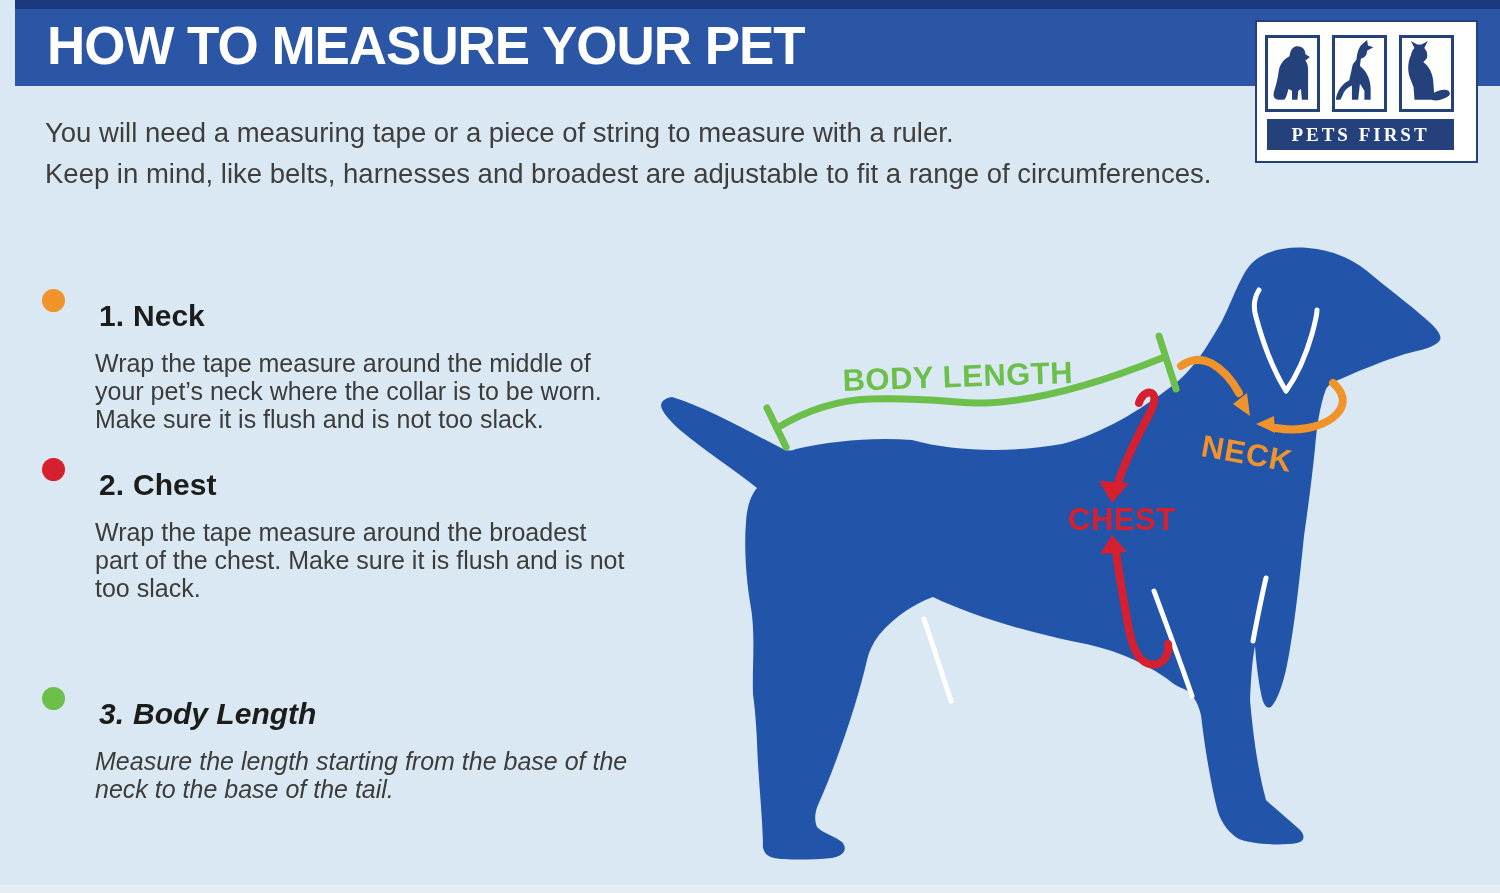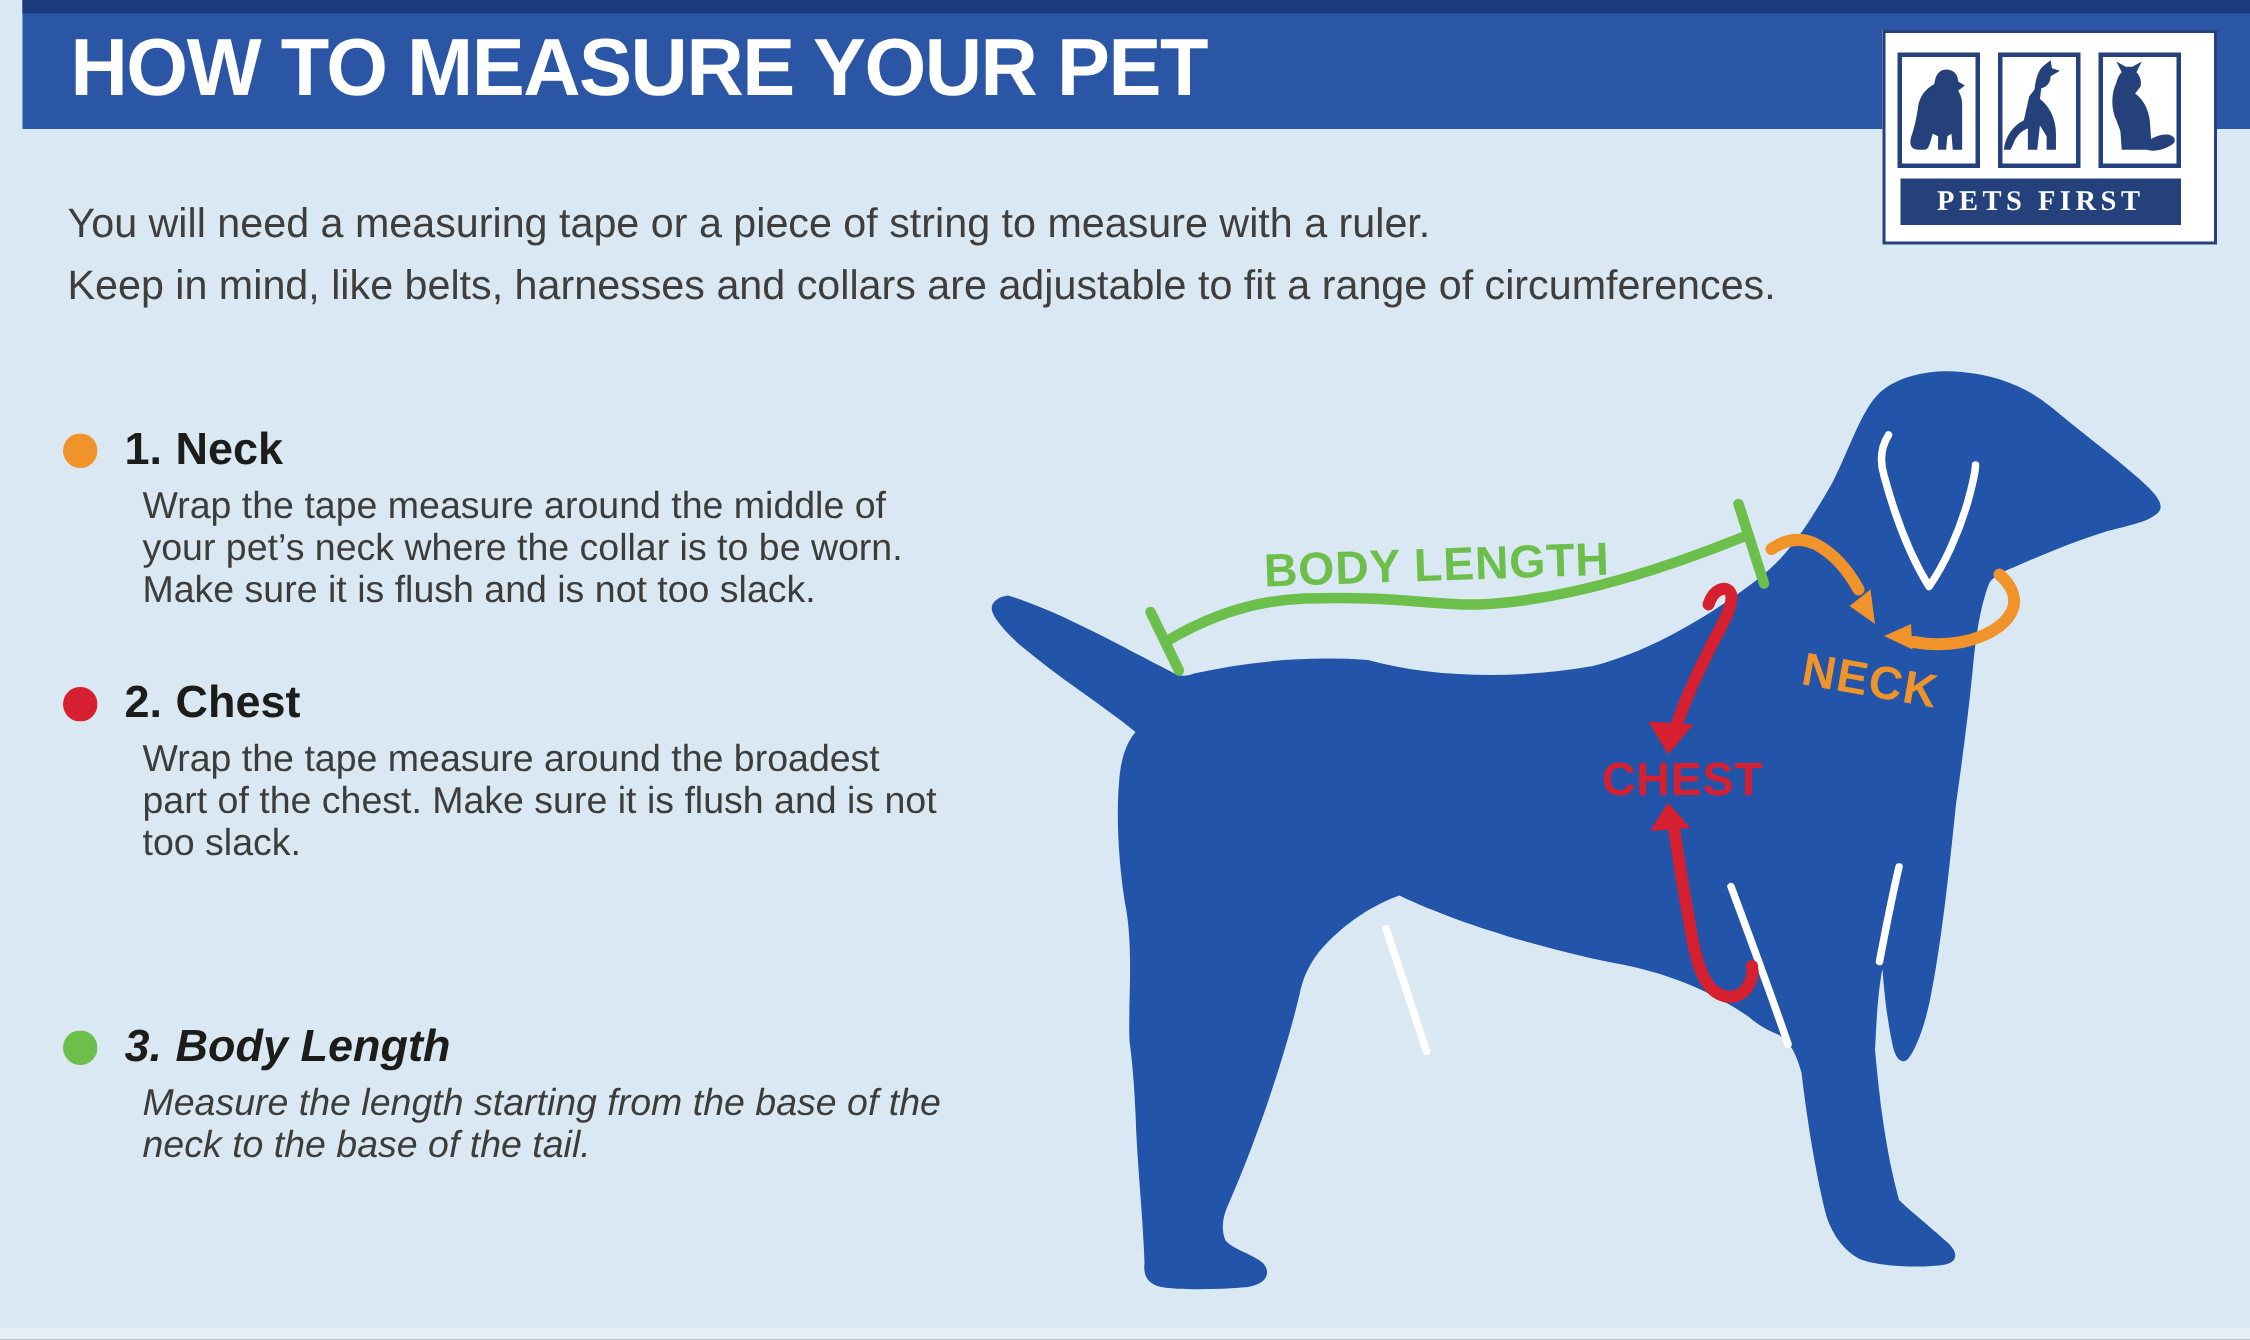--- a/index.html
+++ b/index.html
@@ -14,27 +14,27 @@
   #logo{position:absolute;left:1255px;top:20px;width:223px;height:143px;background:#ffffff;
         border:2px solid #24417c;box-sizing:border-box;z-index:5;}
   .dogbox{position:absolute;top:13px;width:55px;height:77px;border:3px solid #24417c;
           box-sizing:border-box;background:#fff;}
   .dogbox svg{display:block;width:100%;height:100%;}
   #dogbox1{left:8px;} #dogbox2{left:75px;} #dogbox3{left:142px;}
   #brandbar{position:absolute;left:10px;top:97px;width:187px;height:31px;background:#24417c;
             color:#fff;font-family:"Liberation Serif",serif;font-weight:bold;font-size:19px;
             letter-spacing:3px;text-align:center;line-height:31px;}
   
-  #intro{position:absolute;left:45px;top:128px;width:1210px;color:#3f3e3c;font-size:27.5px;
+  #intro{position:absolute;left:45px;top:112px;width:1210px;color:#3f3e3c;font-size:27.5px;
          line-height:41px;}
   
   .step{position:absolute;left:42px;display:flex;align-items:flex-start;width:640px;}
   .bullet{flex:0 0 auto;margin-top:6px;}
   .step-body{margin-left:18px;}
-  .step-title{margin:0;font-size:30px;font-weight:bold;color:#1c1c1a;line-height:34px;}
+  .step-title{margin:16px;font-size:30px;font-weight:bold;color:#1c1c1a;line-height:34px;}
   .step-title .num{margin-right:9px;}
   .step-desc{margin:6px 0 0 12px;font-size:25px;line-height:28px;color:#3c3c3a;
              white-space:pre-line;}
   #step1{top:283px;} #step2{top:452px;} #step3{top:681px;font-style:italic;}
   
   #diagram{position:absolute;left:0;top:0;width:1500px;height:893px;}
   #diagram text{font-family:"Liberation Sans",sans-serif;font-weight:bold;}
   #bottomstrip{position:absolute;left:0;bottom:0;width:100%;height:8px;background:#e6eef5;}
 </style>
 </head>
@@ -69,21 +69,21 @@
         <path fill="#24417c" d="M14 10 L10 2 L17 6 L22 6 L29 2 L25 10 C28 13 29 17 28 21
           L24 26 C30 30 34 38 35 46 L36 60 C40 58 45 56 50 57 C54 58 55 62 52 64
           C46 68 38 70 33 68 L14 68 L13 54 L10 46 C6 38 6 26 10 18 C11 14 12 12 14 10 Z"></path>
       </svg>
     </div>
     <div id="brandbar">PETS FIRST</div>
   </div>
 
   <div id="intro">
     <div>You will need a measuring tape or a piece of string to measure with a ruler.</div>
-    <div>Keep in mind, like belts, harnesses and collars are adjustable to fit a range of circumferences.</div>
+    <div>Keep in mind, like belts, harnesses and broadest are adjustable to fit a range of circumferences.</div>
   </div>
 
   <div class="step" id="step1">
     <svg class="bullet" width="23" height="23">
       <circle cx="11.5" cy="11.5" r="11.5" fill="#f0932b"></circle>
     </svg>
     <div class="step-body">
       <h2 class="step-title"><span class="num">1.</span><span>Neck</span></h2>
       <div class="step-desc">Wrap the tape measure around the middle of
 your pet’s neck where the collar is to be worn.

